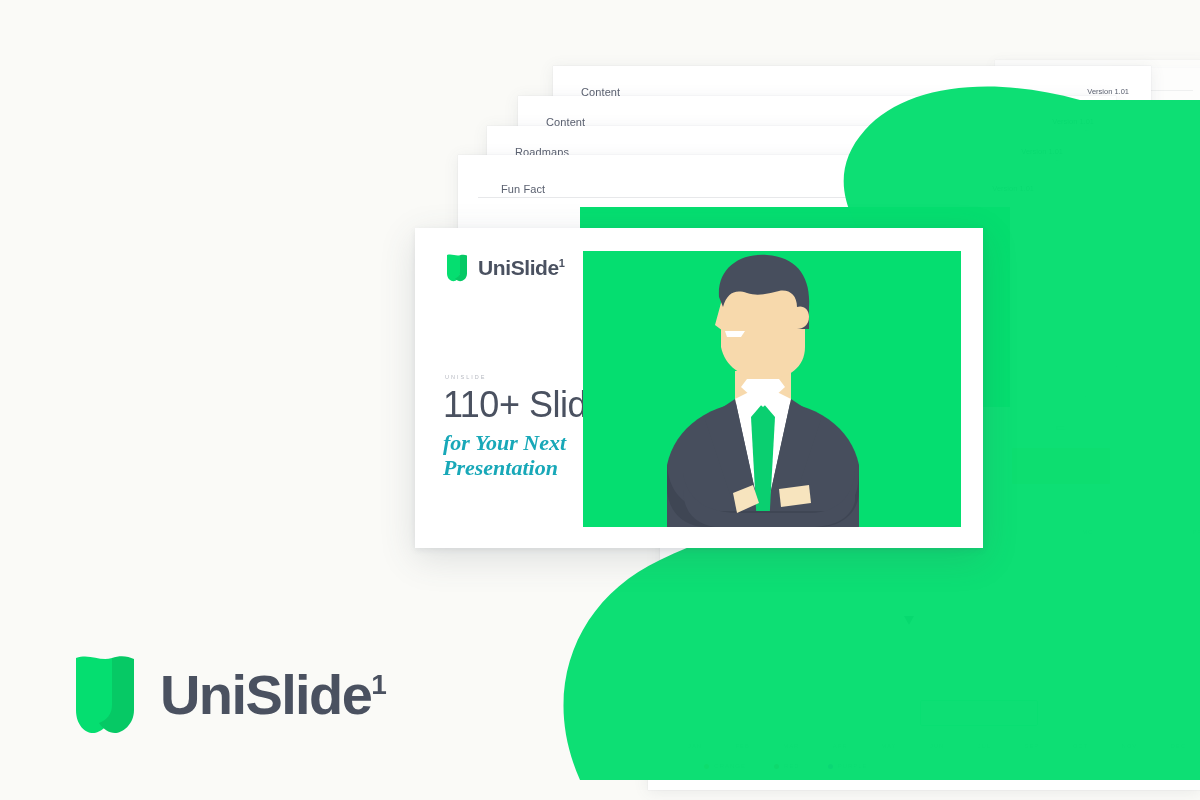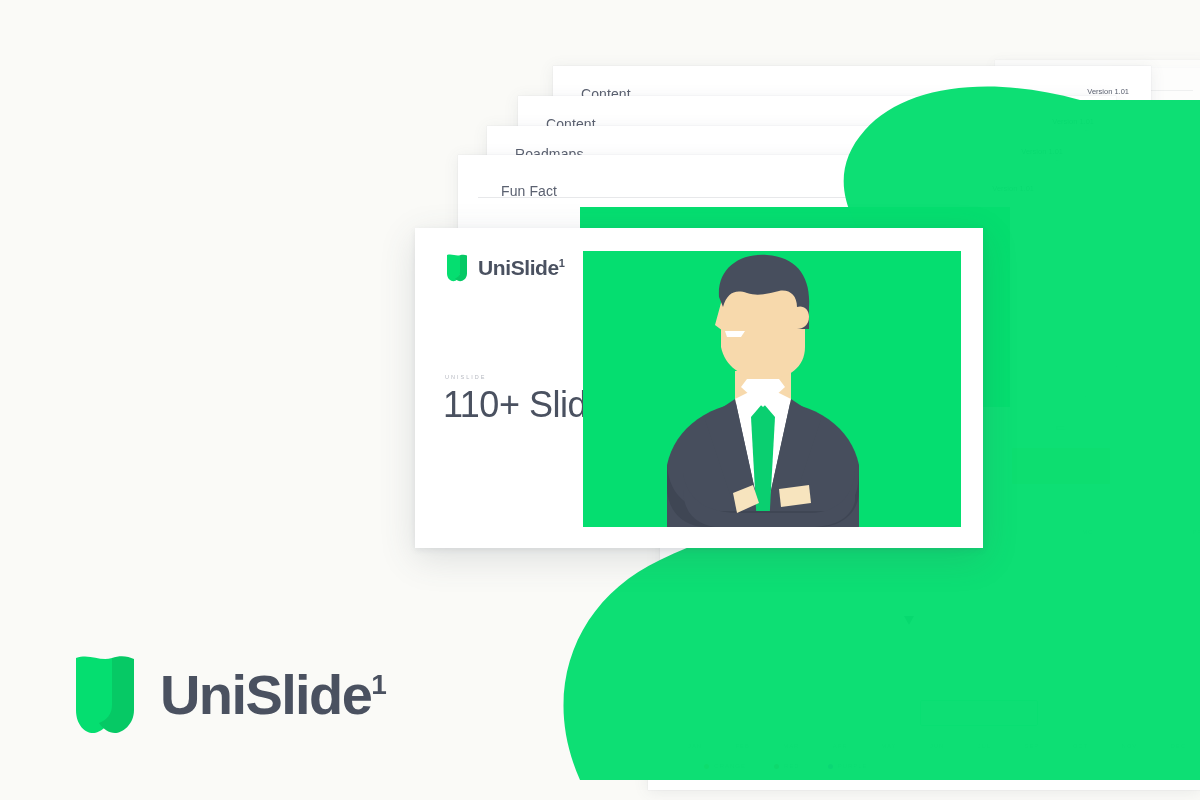--- a/index.html
+++ b/index.html
@@ -20,21 +20,21 @@
   
   .deck { position: absolute; inset: 0; }
   .slide {
     position: absolute;
     background: #ffffff;
     box-shadow: 0 2px 14px rgba(90,95,110,.10), 0 0 1px rgba(90,95,110,.18);
   }
   .slide .s-title {
     position: absolute;
     color: #5B6170;
-    font-size: 14px;
+    font-size: 11px;
     letter-spacing: .1px;
     white-space: nowrap;
   }
   .slide .s-ver {
     position: absolute;
     color: #5B6170;
     font-size: 7.5px;
     white-space: nowrap;
   }
   .slide .s-rule {
@@ -356,20 +356,24 @@
     <div class="hero-logo">
       <svg width="24" height="29" viewBox="0 0 24 29">
         <path d="M2 2 C7 0.5 11 3.5 15 2.2 L15 20.5 C15 25.6 11 28.2 8.4 28.2 C5.6 28.2 2 25.6 2 20.5 Z" fill="#05DE70"></path>
         <path d="M15 2.2 C17.5 1.4 20 1.6 22 2.4 L22 20.5 C22 25.6 18 28.2 15.2 28.2 C13.6 28.2 11.6 27.4 10 25.6 C12.9 24.6 15 22.3 15 19 Z" fill="#06C965"></path>
       </svg>
       <span class="logo-text"><span>UniSlide</span><span class="logo-sup">1</span></span>
     </div>
 
     <div class="hero-kicker">UNISLIDE</div>
     <div class="hero-title">110+ Slides</div>
+    <div class="hero-sub">
+      <span>for Your Next</span><br>
+      <span>Presentation</span>
+    </div>
 
     <div class="hero-photo">
       <svg width="378" height="276" viewBox="0 0 378 276">
         <rect width="378" height="276" fill="#05DE70"></rect>
 
         <path d="M152 120 L208 120 L208 170 L152 170 Z" fill="#F7D9AC"></path>
 
         <path d="M178 148 C126 152, 92 176, 84 214 L84 276 L276 276 L276 214 C268 176, 234 152, 182 148 Z" fill="#474E5D"></path>
 
         <path d="M152 148 L180 276 L208 148 L192 140 L168 140 Z" fill="#FFFFFF"></path>

